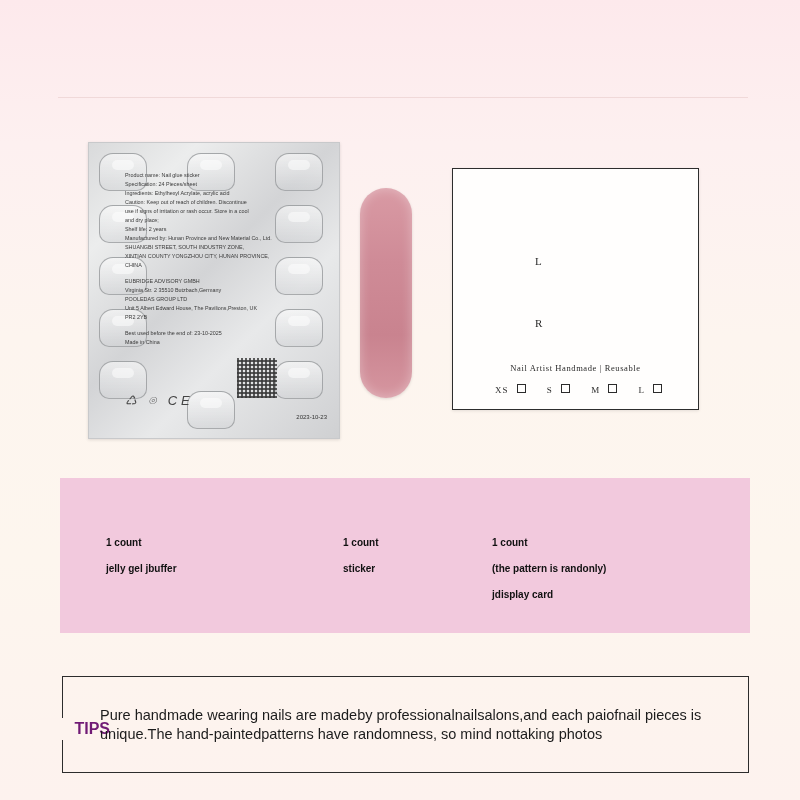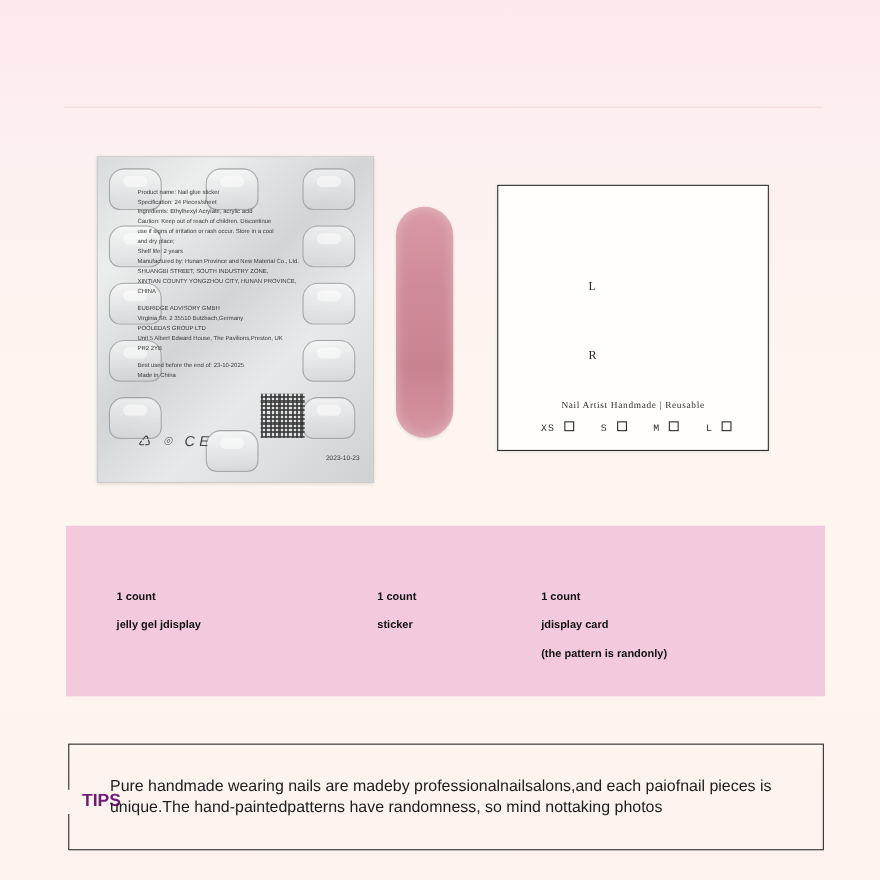--- a/index.html
+++ b/index.html
@@ -186,21 +186,21 @@
   }
   .card-sizes {
     position: absolute;
     bottom: 14px;
     left: 0;
     width: 100%;
     text-align: center;
     font-size: 9px;
     letter-spacing: 1px;
     color: #2b2b2b;
-    font-family: Liberation Mono, monospace;
+    font-family: Liberation Serif, serif;
   }
   .card-sizes span { margin: 0 6px; }
   .box { display: inline-block; width: 7px; height: 7px; border: 1px solid #2b2b2b; margin-left: 2px; }
   
   .counts-band {
     position: absolute;
     top: 478px;
     left: 60px;
     width: 690px;
     height: 155px;
@@ -313,30 +313,30 @@
         <span><span>S</span><i class="box"></i></span>
         <span><span>M</span><i class="box"></i></span>
         <span><span>L</span><i class="box"></i></span>
       </div>
     </div>
   </div>
 
   <div class="counts-band">
     <div class="count-item count-1">
       <div>1 count</div>
-      <div>jelly gel jdisplay</div>
+      <div>jelly gel jbuffer</div>
     </div>
     <div class="count-item count-2">
       <div>1 count</div>
       <div>sticker</div>
     </div>
     <div class="count-item count-3">
       <div>1 count</div>
+      <div>(the pattern is randonly)</div>
       <div>jdisplay card</div>
-      <div>(the pattern is randonly)</div>
     </div>
   </div>
 
   <div class="tips-box"></div>
   <div class="tips-label">TIPS</div>
   <div class="tips-text">Pure handmade wearing nails are madeby professionalnailsalons,and each paiofnail pieces is unique.The hand-paintedpatterns have randomness, so mind nottaking photos</div>
 
 </div>
 
 </body></html>

